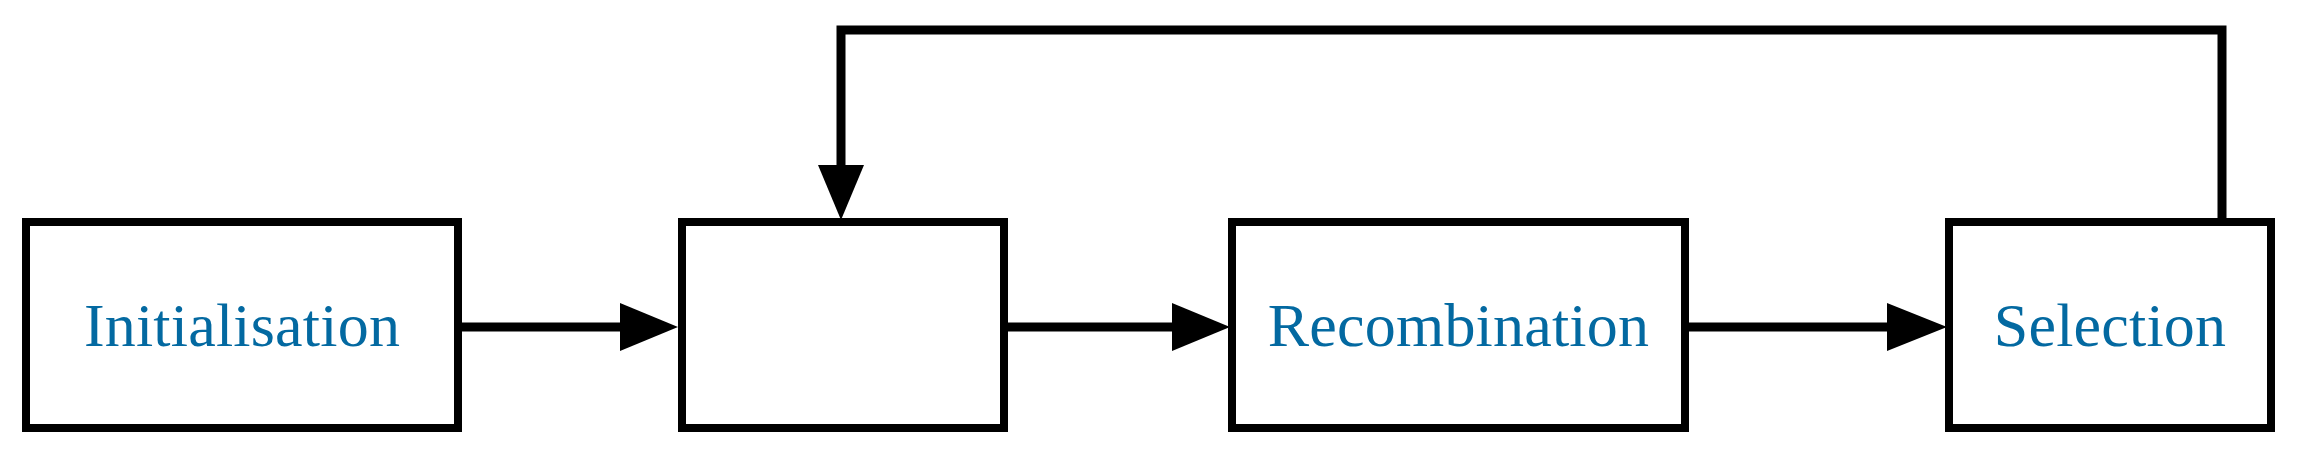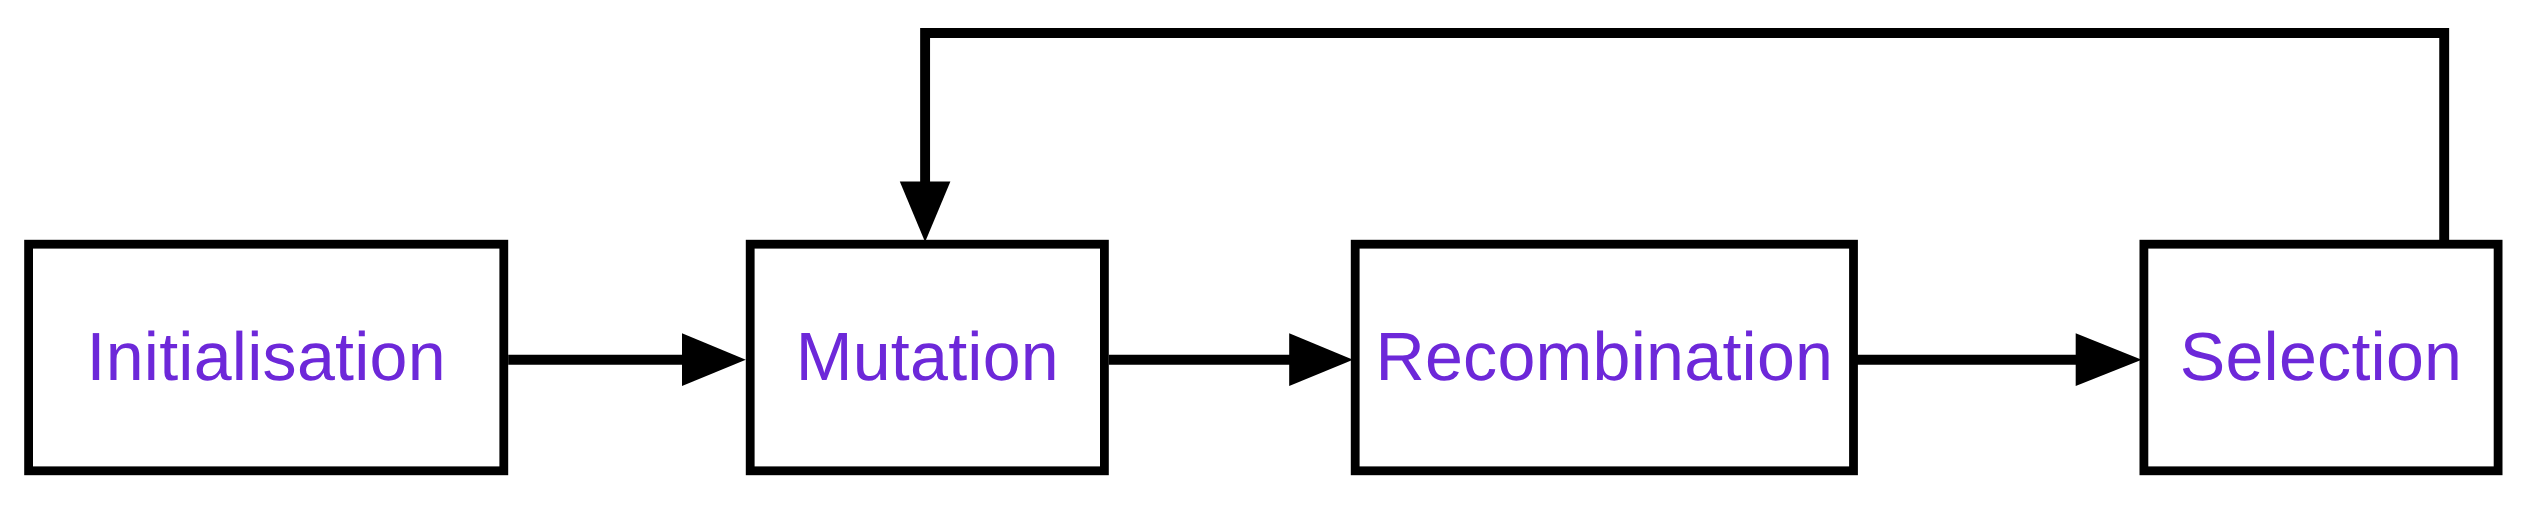--- a/index.html
+++ b/index.html
@@ -19,24 +19,24 @@
     left: 0;
     top: 0;
     width: 2299px;
     height: 463px;
   }
   .node-label {
     position: absolute;
     display: flex;
     align-items: center;
     justify-content: center;
-    font-family: Liberation Sans, sans-serif;
+    font-family: Liberation Serif, serif;
     font-size: 62px;
     line-height: 1;
-    color: #6d28d9;
+    color: #0369a1;
     white-space: nowrap;
     pointer-events: none;
     letter-spacing: 0.2px;
   }
 </style>
 </head>
 <body>
 
 <div id="canvas">
 
@@ -67,19 +67,18 @@
 
     <g>
       <path d="M 2222 222 L 2222 30 L 841 30 L 841 168" fill="none" stroke="#000000" stroke-width="9" stroke-linecap="butt" stroke-linejoin="miter"></path>
       <polygon points="818,165 864,165 841,220" fill="#000000"></polygon>
     </g>
 
   </svg>
 
   <div class="node-label" style="left:26px; top:226px; width:432px; height:198px;">Initialisation</div>
 
-  <div class="node-label" style="left:682px; top:226px; width:322px; height:198px;">Mutation</div>
 
   <div class="node-label" style="left:1232px; top:226px; width:453px; height:198px;text-align:center;">Recombination</div>
 
   <div class="node-label" style="left:1949px; top:226px; width:322px; height:198px;text-align:center;">Selection</div>
 
 </div>
 
 </body></html>

